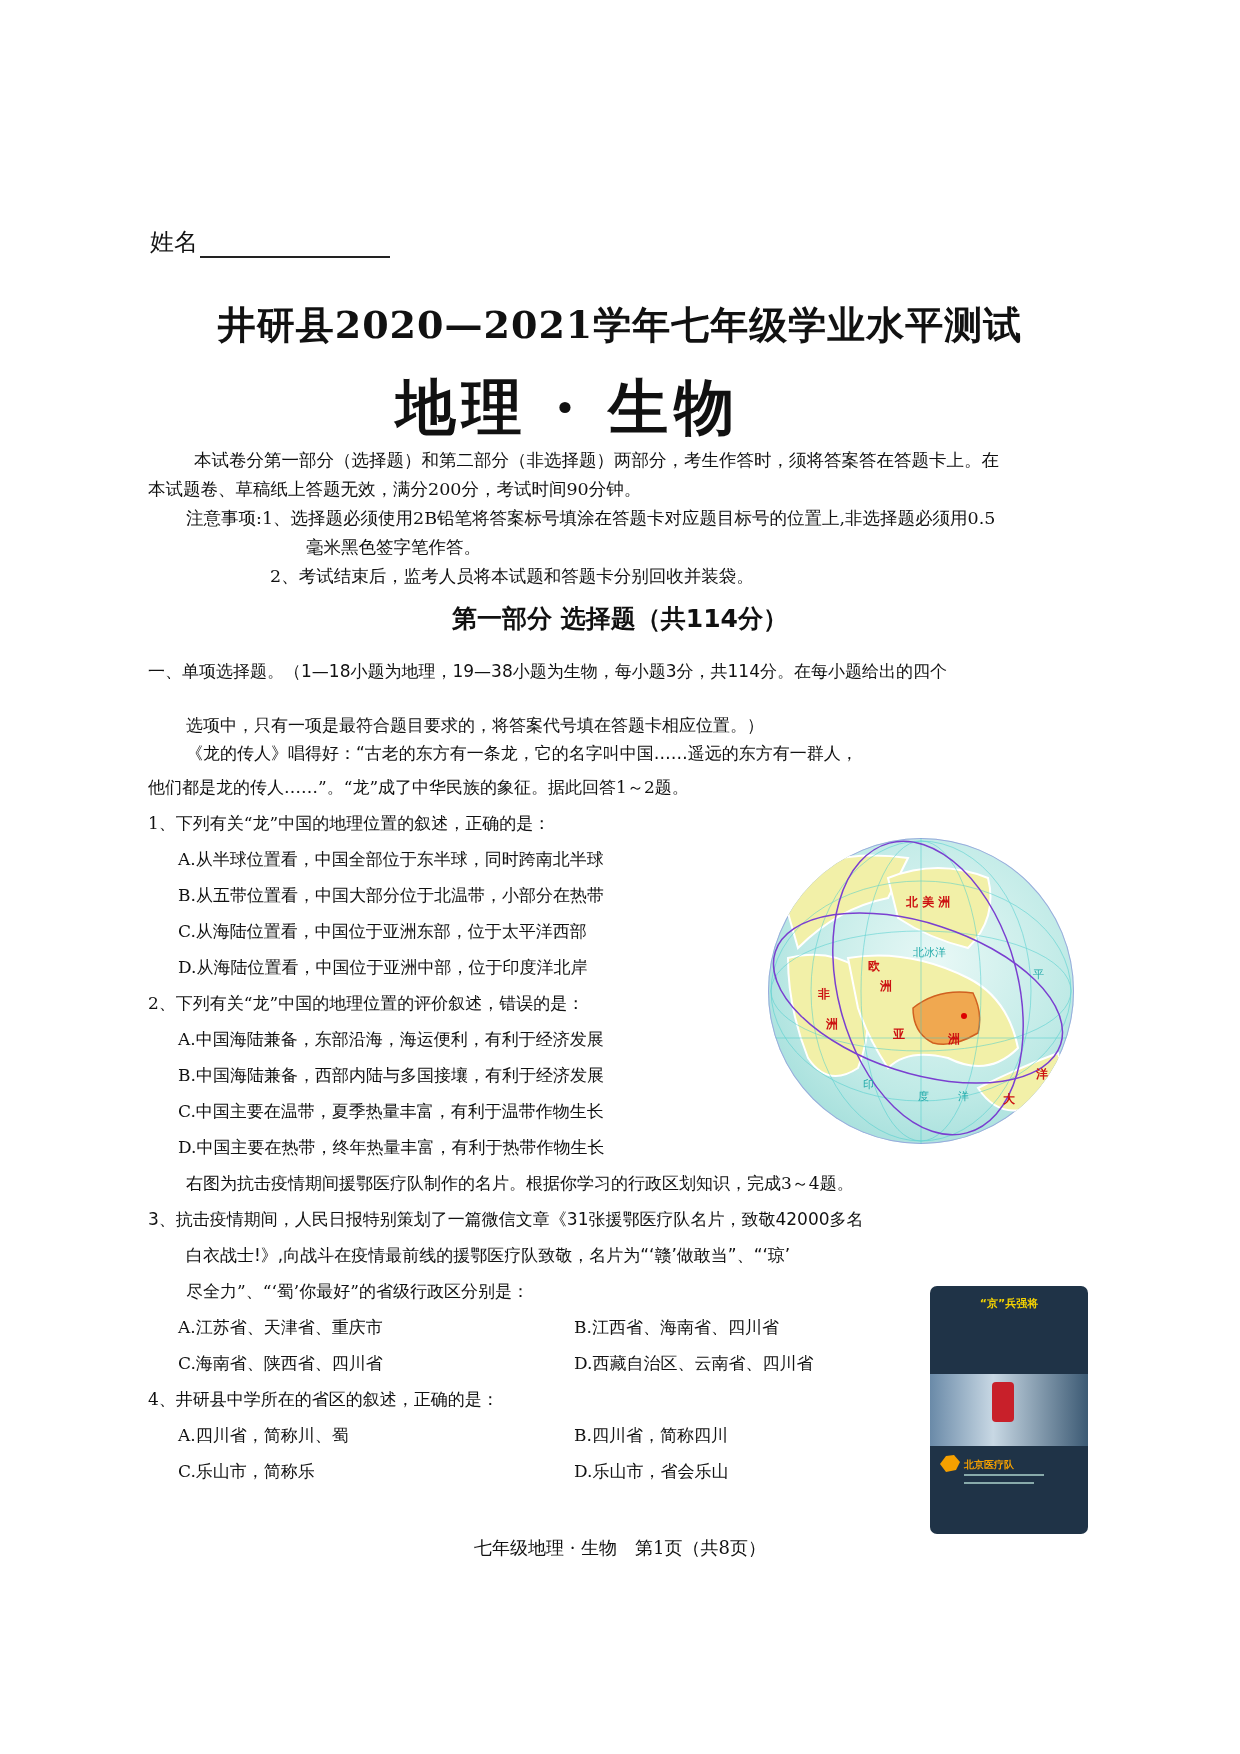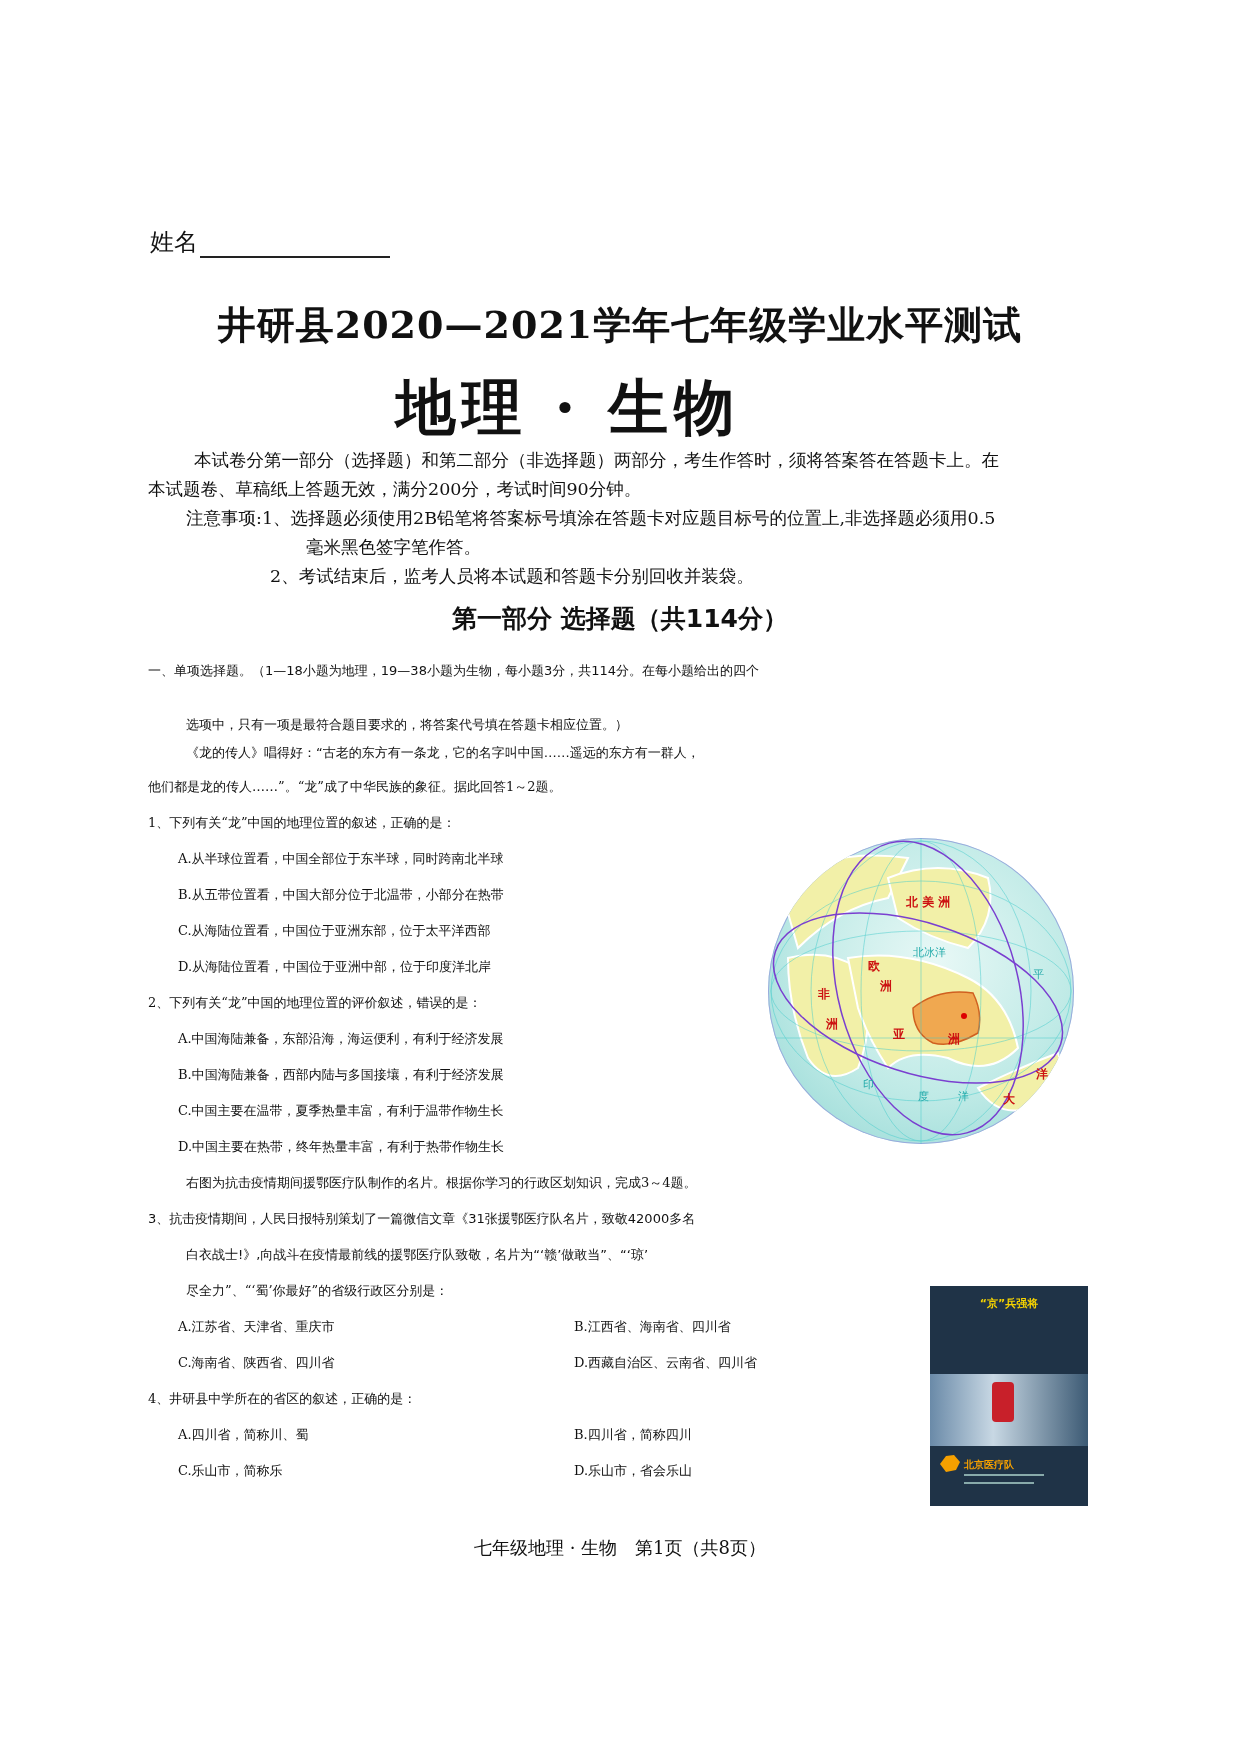--- a/index.html
+++ b/index.html
@@ -10,26 +10,26 @@
   .name-line { display: inline-block; width: 190px; border-bottom: 2px solid #222; height: 26px; vertical-align: bottom; margin-left: 2px; }
   .title1 { left: 0; width: 1240px; text-align: center; top: 300px; font-size: 38px; font-weight: bold; letter-spacing: 1px; }
   .title2 { left: 0; width: 1136px; text-align: center; top: 368px; font-size: 60px; font-weight: bold; letter-spacing: 6px; }
   .p { font-size: 17.5px; line-height: 29px; }
   .intro1 { left: 194px; top: 446px; }
   .intro2 { left: 148px; top: 475px; }
   .note1 { left: 186px; top: 504px; }
   .note1b { left: 306px; top: 533px; }
   .note2 { left: 270px; top: 562px; }
   .section { left: 0; width: 1240px; text-align: center; top: 602px; font-size: 25px; font-weight: bold; font-family: "DejaVu Sans", sans-serif; }
-  .q { font-size: 13px; line-height: 34px; }
+  .q { font-size: 17px; line-height: 34px; }
   .sans { font-family: "DejaVu Sans", "Liberation Sans", sans-serif; }
   .globe { left: 768px; top: 838px; width: 306px; height: 306px; border-radius: 50%;
            background: radial-gradient(circle at 55% 40%, #e8f8f6 0%, #bfeae6 55%, #8fd6d3 100%);
            overflow: hidden; box-shadow: inset 0 0 0 1px #9ad; }
-  .card { left: 930px; top: 1286px; width: 158px; height: 220px; background: #1f3347; overflow: hidden; }
+  .card { left: 930px; top: 1286px; width: 158px; height: 248px; background: #1f3347; overflow: hidden; border-radius: 7px; }
   .card-title { left: 0; top: 10px; width: 158px; text-align: center; color: #f5d300; font-size: 11px; font-weight: bold; font-family: "DejaVu Sans", sans-serif; }
   .card-big { left: 4px; top: 16px; width: 150px; text-align: center; color: #f5d300; font-size: 56px; font-weight: bold; font-family: "DejaVu Sans", sans-serif; letter-spacing: -2px; }
   .card-team { left: 34px; top: 172px; color: #f5a000; font-size: 10px; font-weight: bold; font-family: "DejaVu Sans", sans-serif; }
   .footer { left: 0; width: 1240px; text-align: center; top: 1536px; font-size: 18px; }
 </style>
 </head>
 <body>
 
 <div class="abs name-row">
   <span>姓名</span><span class="name-line"></span>

